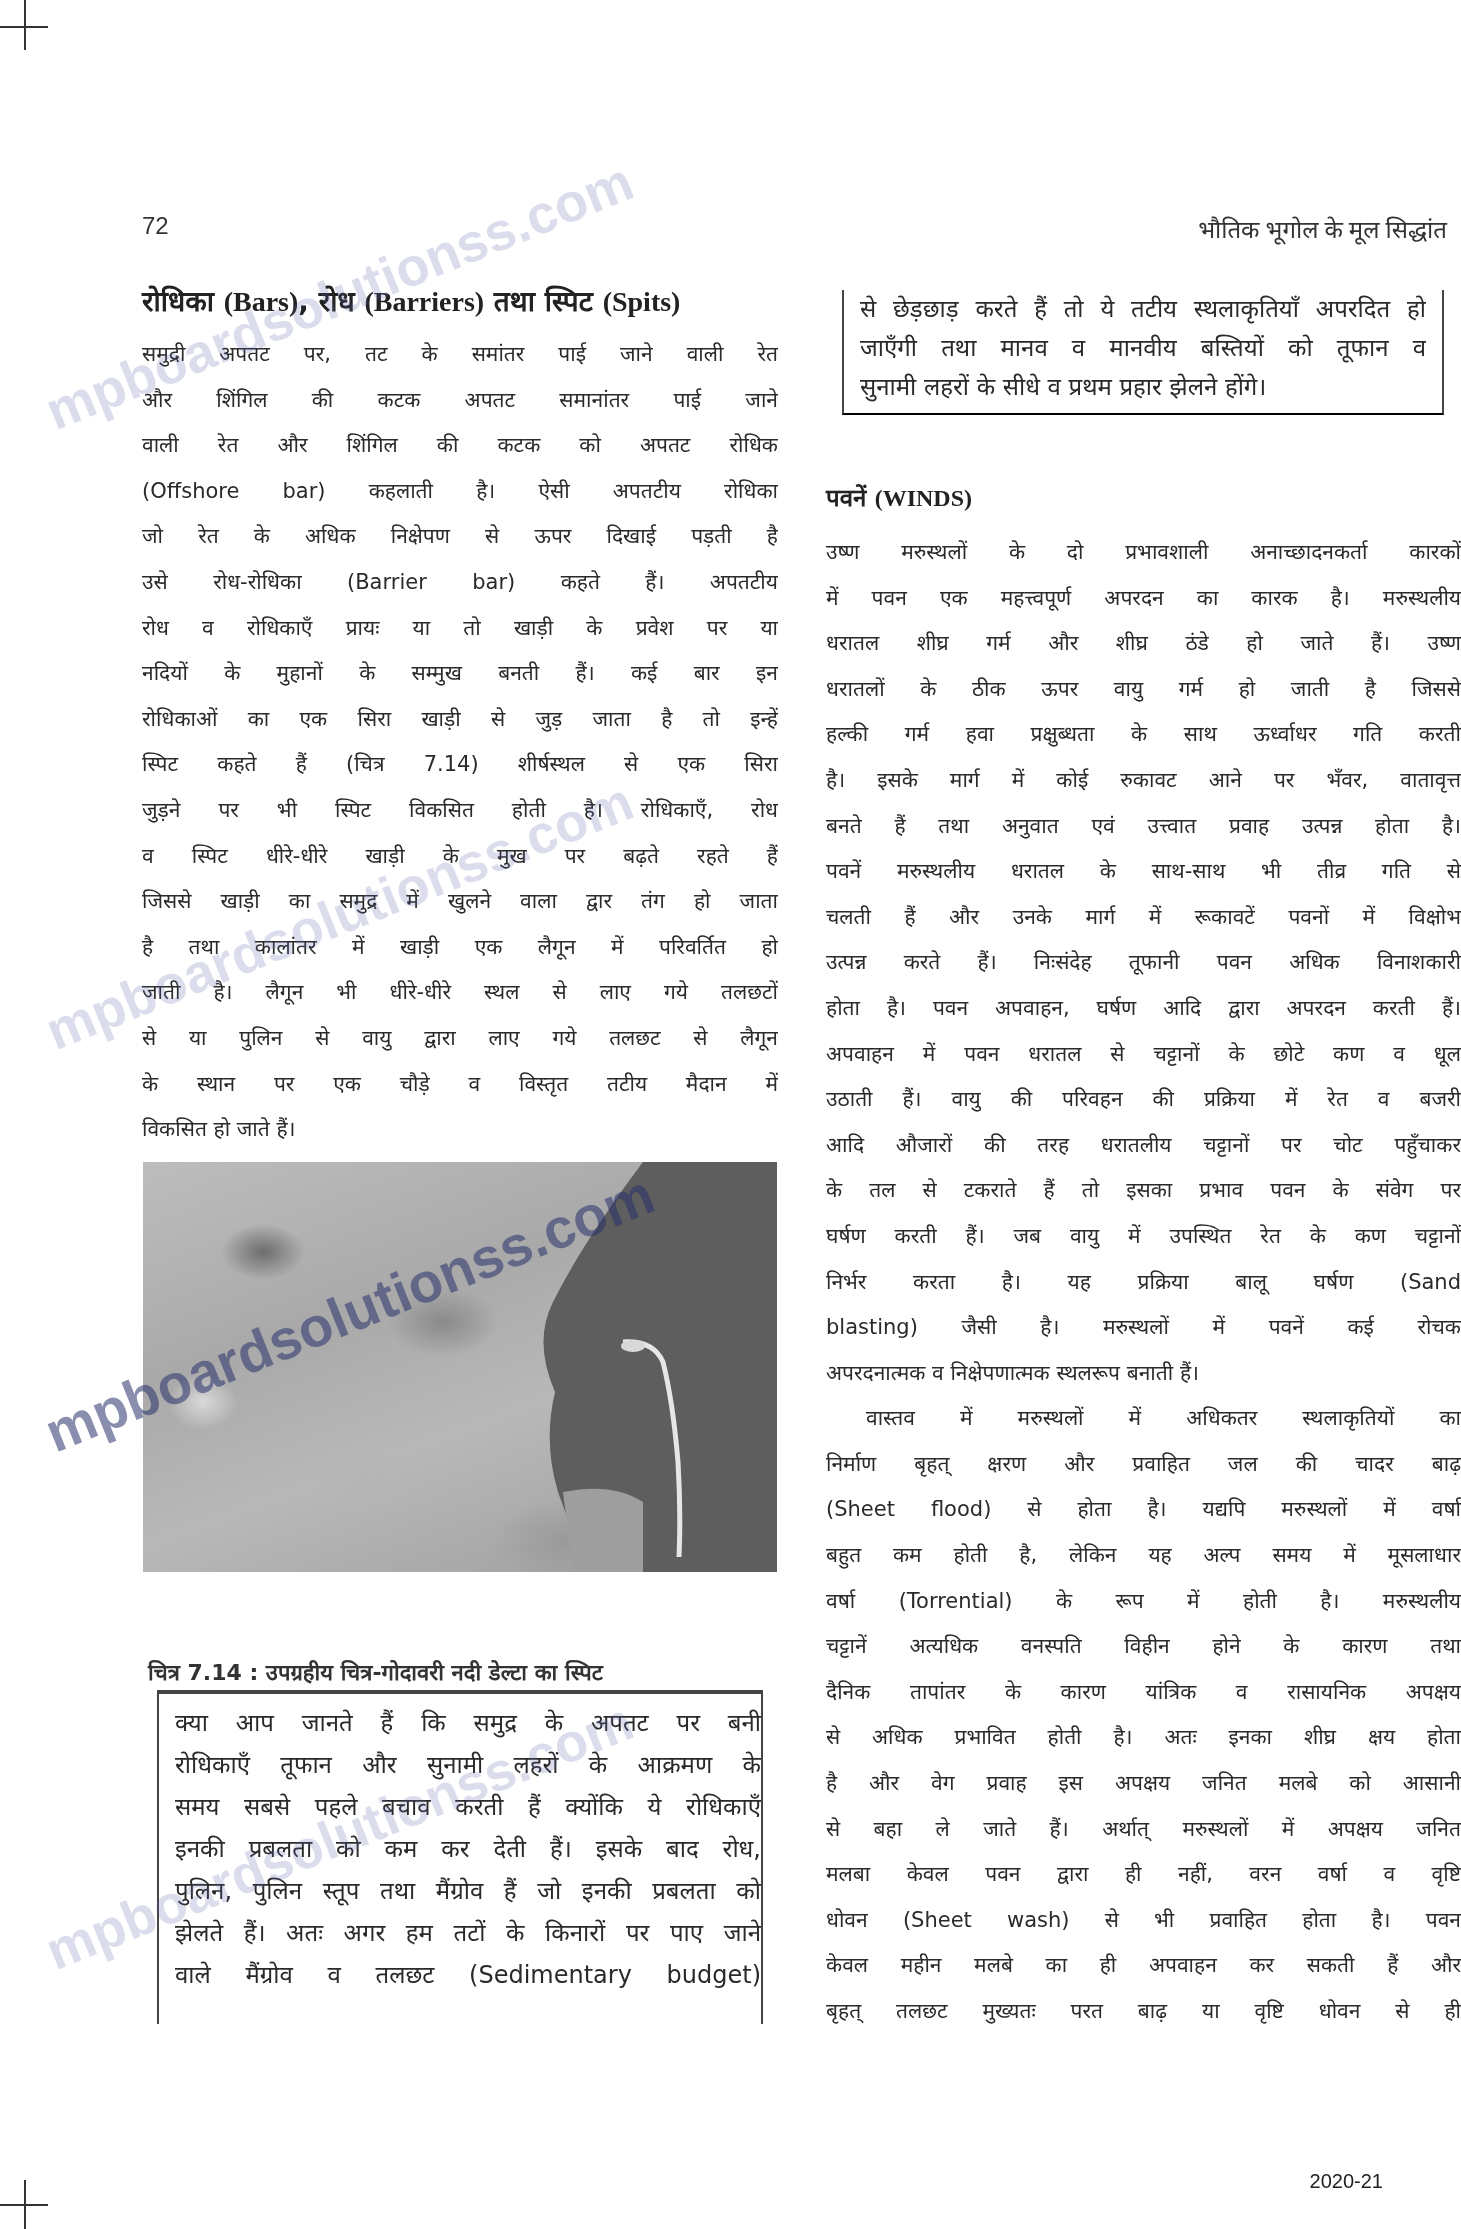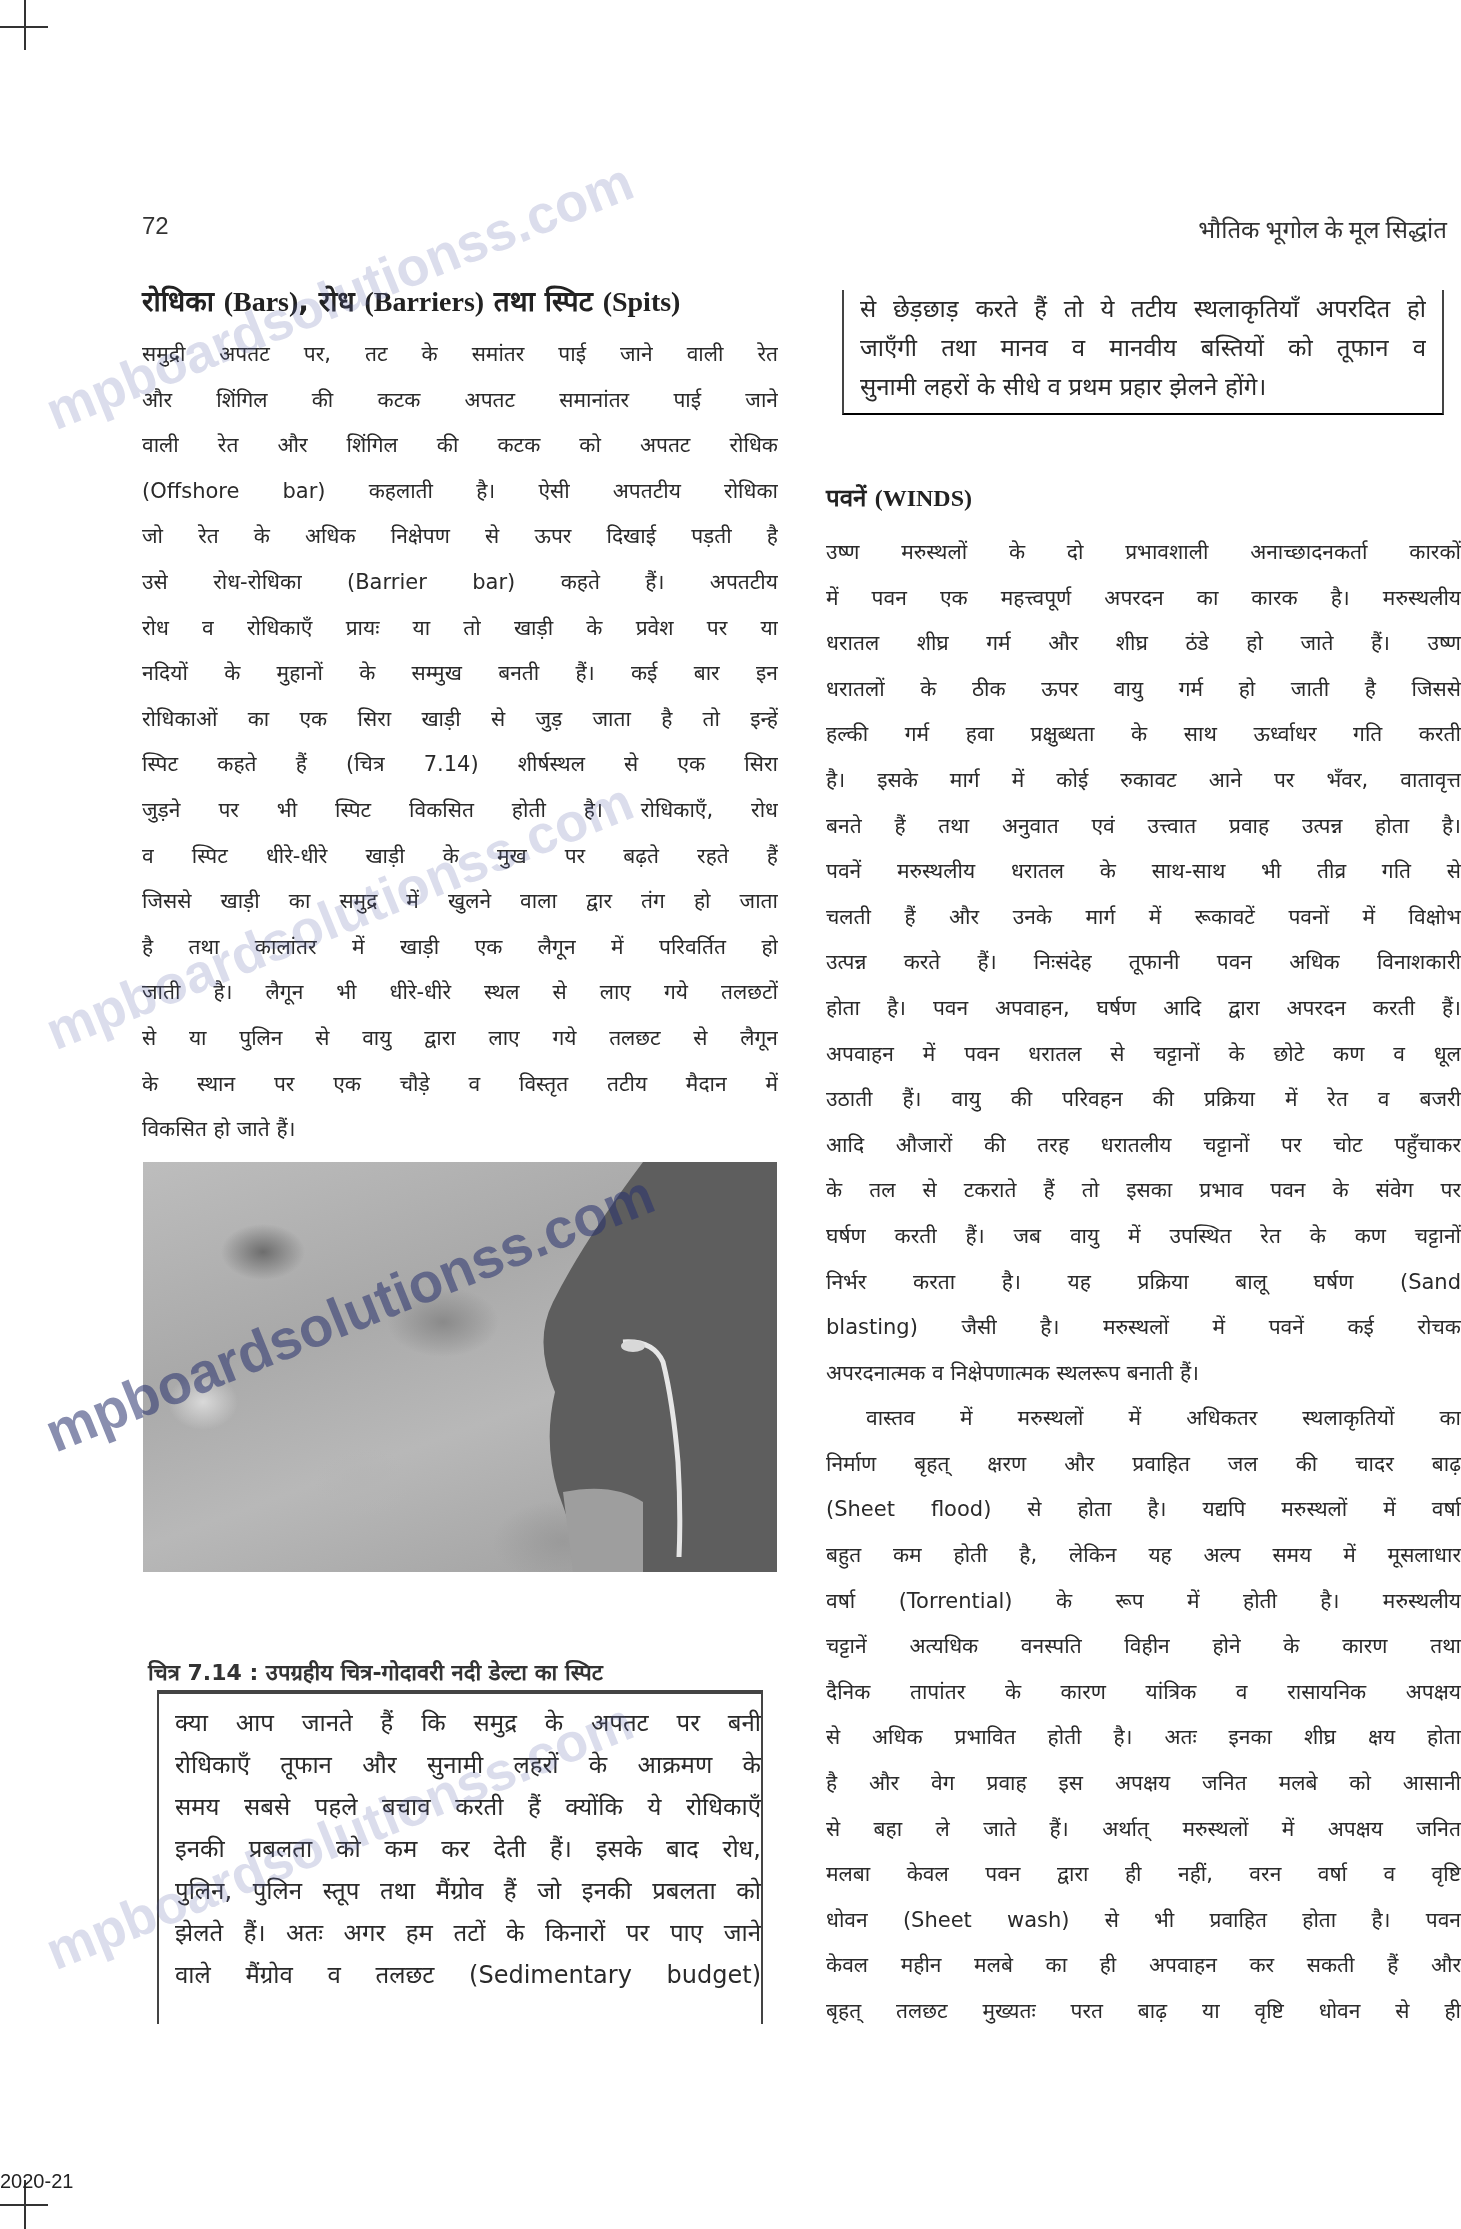--- a/index.html
+++ b/index.html
@@ -27,21 +27,21 @@
       radial-gradient(ellipse 100px 60px at 420px 380px, #9a9a9a 0%, transparent 70%),
       linear-gradient(160deg, #bdbdbd 0%, #a9a9a9 35%, #b8b8b8 60%, #9c9c9c 100%); }
   .figure .sea { position: absolute; left: 0; top: 0; width: 634px; height: 410px; }
   .caption { position: absolute; left: 148px; top: 1656px; font-size: 22px; font-weight: bold; font-family: "DejaVu Sans", sans-serif; color: #333; white-space: nowrap; }
   .box { position: absolute; left: 157px; top: 1690px; width: 602px; height: 330px;
          border-top: 4px solid #444; border-left: 2px solid #444; border-right: 2px solid #444; }
   .box .para { font-size: 24px; line-height: 42px; padding: 8px 0 0 16px; }
   .topbox { position: absolute; left: 842px; top: 290px; width: 598px; height: 123px;
             border-left: 2px solid #444; border-right: 2px solid #444; border-bottom: 2px solid #000000; }
   .topbox .para { font-size: 24px; line-height: 39px; padding: 0 16px; }
-  .footer-year { position: absolute; left: 0; width: 1383px; top: 2170px; text-align: left; font-size: 20px; font-family: "Liberation Sans", sans-serif; color: #222; }
+  .footer-year { position: absolute; left: 0; width: 1383px; top: 2170px; text-align: right; font-size: 20px; font-family: "Liberation Sans", sans-serif; color: #222; }
   .watermark { position: absolute; font-family: "Liberation Sans", sans-serif; font-weight: bold; color: rgba(90, 100, 170, 0.22);
                transform-origin: left bottom; white-space: nowrap; pointer-events: none; }
 </style>
 </head>
 <body>
 
 <div class="crop" style="left:0;top:26px;width:48px;height:2px;"></div>
 <div class="crop" style="left:24px;top:0;width:2px;height:50px;"></div>
 <div class="crop" style="left:0;top:2204px;width:48px;height:2px;"></div>
 <div class="crop" style="left:24px;top:2180px;width:2px;height:49px;"></div>

